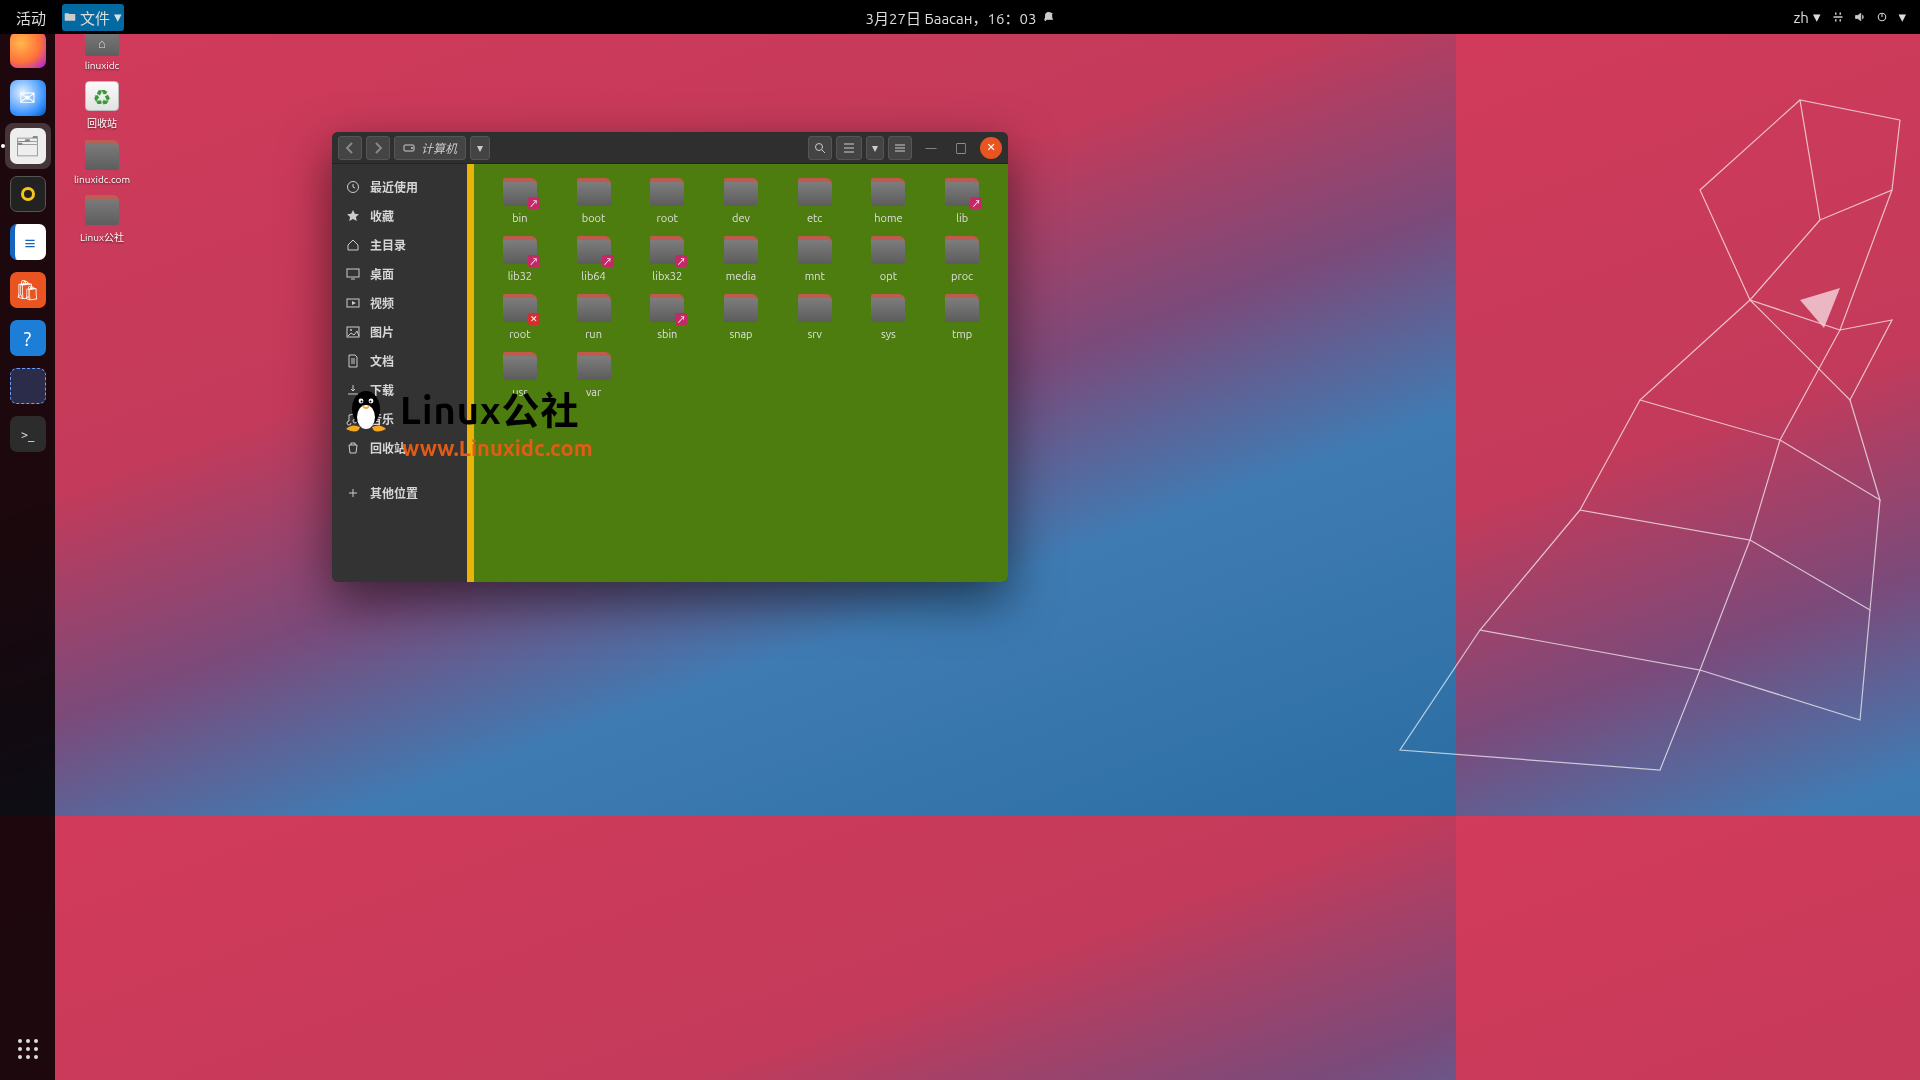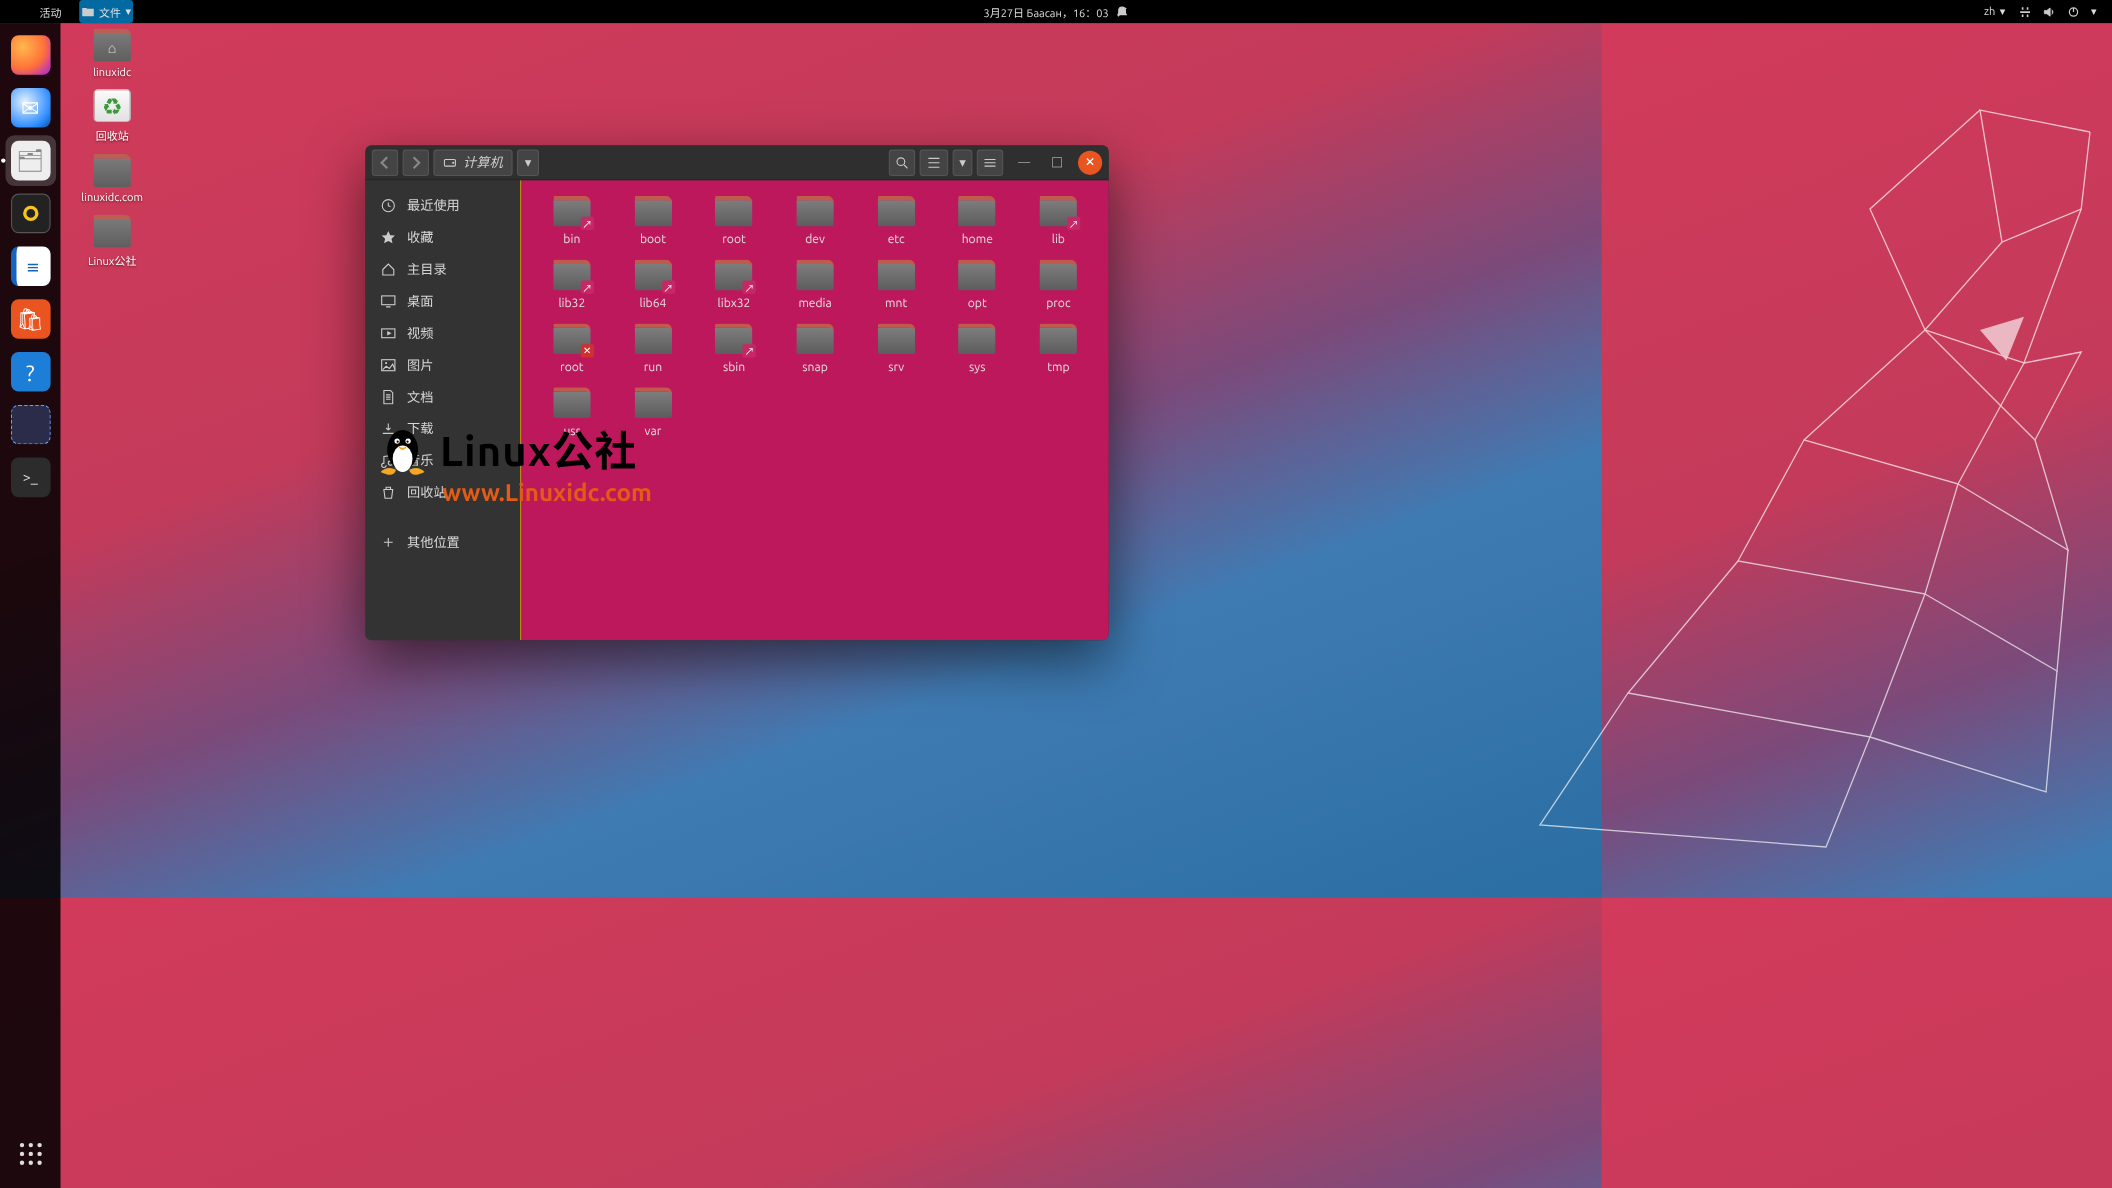--- a/index.html
+++ b/index.html
@@ -9,23 +9,23 @@
   
   background:
     linear-gradient(160deg,
       #d33a5b 0%, #c43a5a 38%,
       #7b4a7a 55%,
       #3f7bb3 70%, #2a6ea3 100%);
 }
 
 
 #top-panel {
-  position: absolute; top: 0; left: 0; right: 0; height: 21px;
-  background: #000; color: #ddd; font-size: 10px;
-  display: flex; align-items: center; z-index: 50; padding-left: 20px;
+  position: absolute; top: 0; left: 0; right: 0; height: 34px;
+  background: #000; color: #ddd; font-size: 15px;
+  display: flex; align-items: center; z-index: 50;
 }
 #top-panel .left { display: flex; align-items: center; gap: 14px; padding-left: 14px; height: 100%; }
 #top-panel .center { position: absolute; left: 50%; transform: translateX(-50%); display: flex; align-items: center; gap: 6px; }
 #top-panel .right { margin-left: auto; display: flex; align-items: center; gap: 10px; padding-right: 14px; height: 100%; }
 #top-panel .item { display: flex; align-items: center; gap: 4px; padding: 3px 2px; cursor: pointer; }
 #top-panel svg { width: 12px; height: 12px; }
 .menu-bg { background: #0369a1; border-radius: 3px; padding: 2px 6px; }
 
 
 #dock {
@@ -60,26 +60,26 @@
 }
 .hb { height:24px; min-width:24px; background:#444; border:1px solid #555; border-radius:3px;
       color:#ccc; display:flex; align-items:center;justify-content:center; font-size:12px; cursor:pointer; }
 .hb.disabled { color:#777; }
 .hb.path { padding:0 8px; gap:6px;font-style:italic; }
 #fm-header .spacer { flex:1; }
 .win-btn { width:22px; height:22px; border-radius:50%; display:flex;align-items:center;justify-content:center; font-size:11px; color:#ddd; cursor:pointer; margin-left:4px; }
 .win-close { background:#e95420; color:#fff; }
 
 #fm-body { flex:1; display:flex; }
-#fm-side { width:142px; background:#333; border-right:1px solid #eab308; padding:8px 0; }
+#fm-side { width:142px; background:#333; border-right:7px solid #eab308; padding:8px 0;font-weight:bold; }
 .side-item { display:flex; align-items:center; gap:10px; padding:6px 14px; color:#d6d6d6; font-size:12px; cursor:pointer; }
 .side-item svg { width:14px; height:14px; flex-shrink:0; }
 .side-sep { height:16px; }
 
-#fm-pane { flex:1; background:#be185d; padding:14px 18px; position:relative; }
+#fm-pane { flex:1; background:#4d7c0f; padding:14px 18px; position:relative; }
 .folder-grid { display:grid; grid-template-columns:repeat(7,1fr); column-gap:18px; row-gap:12px; }
 .fld { display:flex; flex-direction:column; align-items:center; cursor:pointer; }
 .fld .fi { width:34px; height:28px; border-radius:2px 6px 2px 2px; background:linear-gradient(#7d7d7d,#5c5c5c); border-top:4px solid #c05a4d; position:relative; }
 .fld .fi.link::after { content:"↗"; position:absolute; right:-3px; bottom:-3px; width:12px; height:12px; background:#c62866; color:#fff; font-size:9px; border-radius:2px; display:flex;align-items:center;justify-content:center; }
 .fld .fi.lock::after { content:"✕"; position:absolute; right:-3px; bottom:-3px; width:12px; height:12px; background:#d23030; color:#fff; font-size:9px; border-radius:2px; display:flex;align-items:center;justify-content:center; }
 .fld .lbl { color:#e0e0e0; font-size:11px; margin-top:6px; }
 
 
 #watermark { position:absolute; left:336px; top:380px; z-index:60; pointer-events:none; font-weight:700; }
 #watermark .top { font-size:38px; color:#000; letter-spacing:1px; display:flex; align-items:flex-end; gap:2px;}

